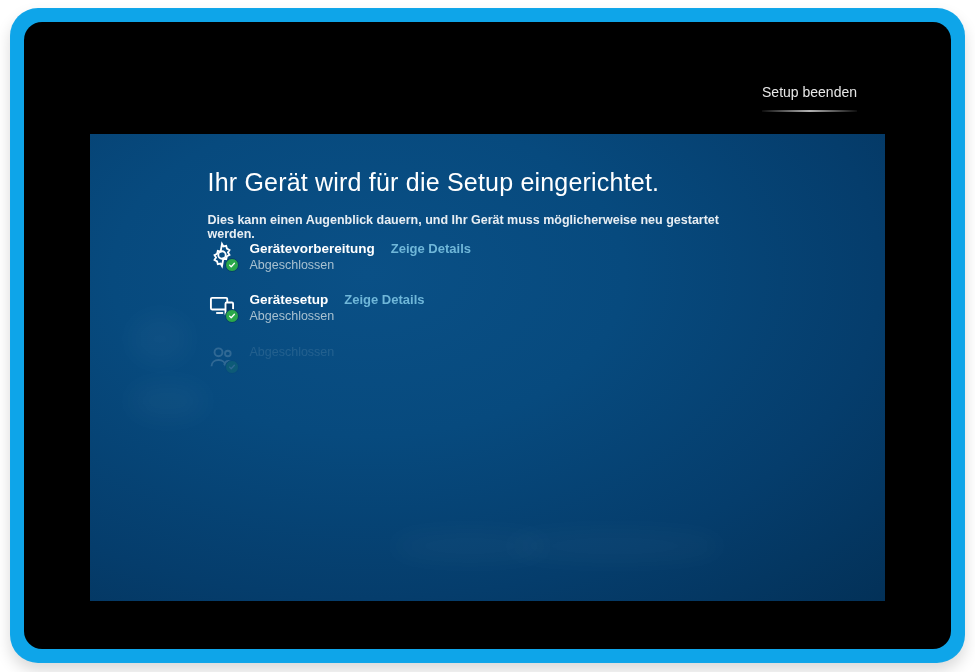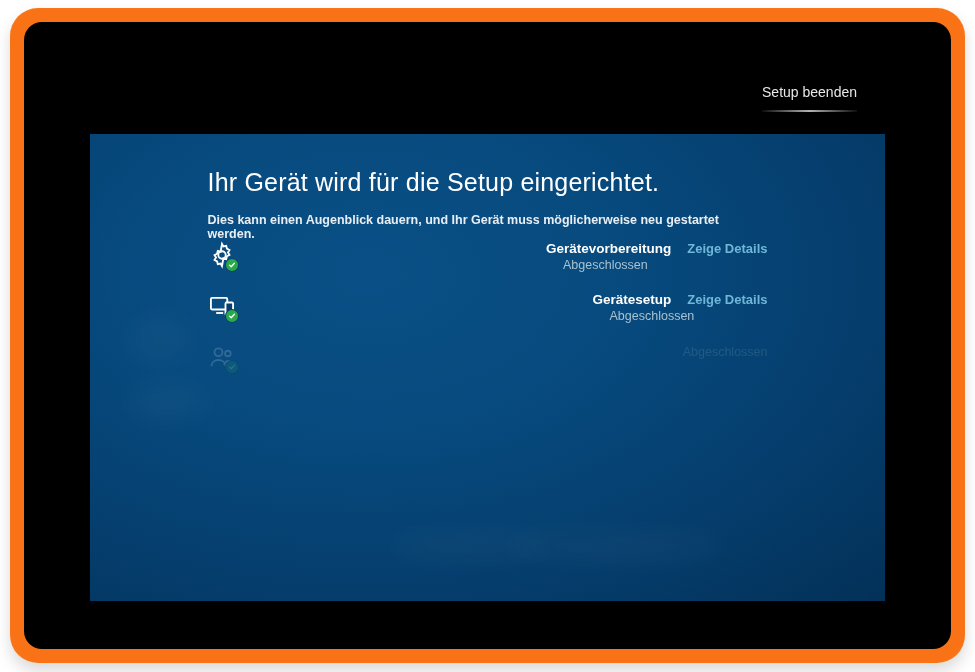--- a/index.html
+++ b/index.html
@@ -4,21 +4,21 @@
 <style>
   * { box-sizing: border-box; margin: 0; padding: 0; }
   html, body { width: 975px; height: 672px; background: #fff; font-family: "Segoe UI", Arial, sans-serif; }
   .stage { position: relative; width: 975px; height: 672px; }
 
   
   .device {
     position: absolute;
     left: 10px; top: 8px;
     width: 955px; height: 655px;
-    background: #f97316;
+    background: #0ea5e9;
     border-radius: 28px;
     box-shadow: 0 8px 15px rgba(0,0,0,0.15), inset 0 0 3px rgba(255,255,255,0.05);
   }
   .device-inner {
     position: absolute;
     left: 14px; top: 14px; right: 14px; bottom: 14px;
     background: #000;
     border-radius: 18px;
     overflow: hidden;
   }
@@ -84,21 +84,20 @@
     font-size: 12.5px;
     font-weight: 600;
     color: #e8eef3;
   }
 
   .step {
     display: flex;
     align-items: flex-start;
     gap: 14px;
     margin-bottom: 20px;
-    justify-content: space-between;
   }
   .step.dimmed { opacity: 0.16; }
 
   .step-icon {
     width: 28px; height: 28px;
     flex: 0 0 28px;
     position: relative;
     color: #fff;
   }
   .step-icon svg { width: 28px; height: 28px; display: block; }
@@ -110,21 +109,21 @@
     background: #2aa84a;
     border: 1.5px solid #053d6c;
     display: flex; align-items: center; justify-content: center;
   }
   .check-badge svg { width: 8px; height: 8px; }
 
   .step-text { display: flex; flex-direction: column; }
   .step-line1 { display: flex; align-items: baseline; gap: 16px; }
   .step-name { font-size: 13.5px; font-weight: 600; color: #fff; }
   .step-details { font-size: 13px; font-weight: 700; color: #6fb7d9; cursor: pointer; }
-  .step-status { font-size: 12.5px; font-weight: 400; color: #a8c1d0; margin-top: 2px; margin-left: 17px; }
+  .step-status { font-size: 12.5px; font-weight: 400; color: #a8c1d0; margin-top: 2px; }
 
   
   .smudge { position: absolute; background: rgba(255,255,255,0.03); filter: blur(12px); border-radius: 50%; pointer-events: none; }
   .sm1 { left: 38px; bottom: 180px; width: 80px; height: 40px; }
   .sm2 { left: 300px; bottom: 40px; width: 160px; height: 30px; }
   .sm3 { right: 160px; bottom: 40px; width: 220px; height: 30px; }
   .sm4 { left: 40px; top: 180px; width: 60px; height: 50px; }
 </style>
 </head>
 <body>

